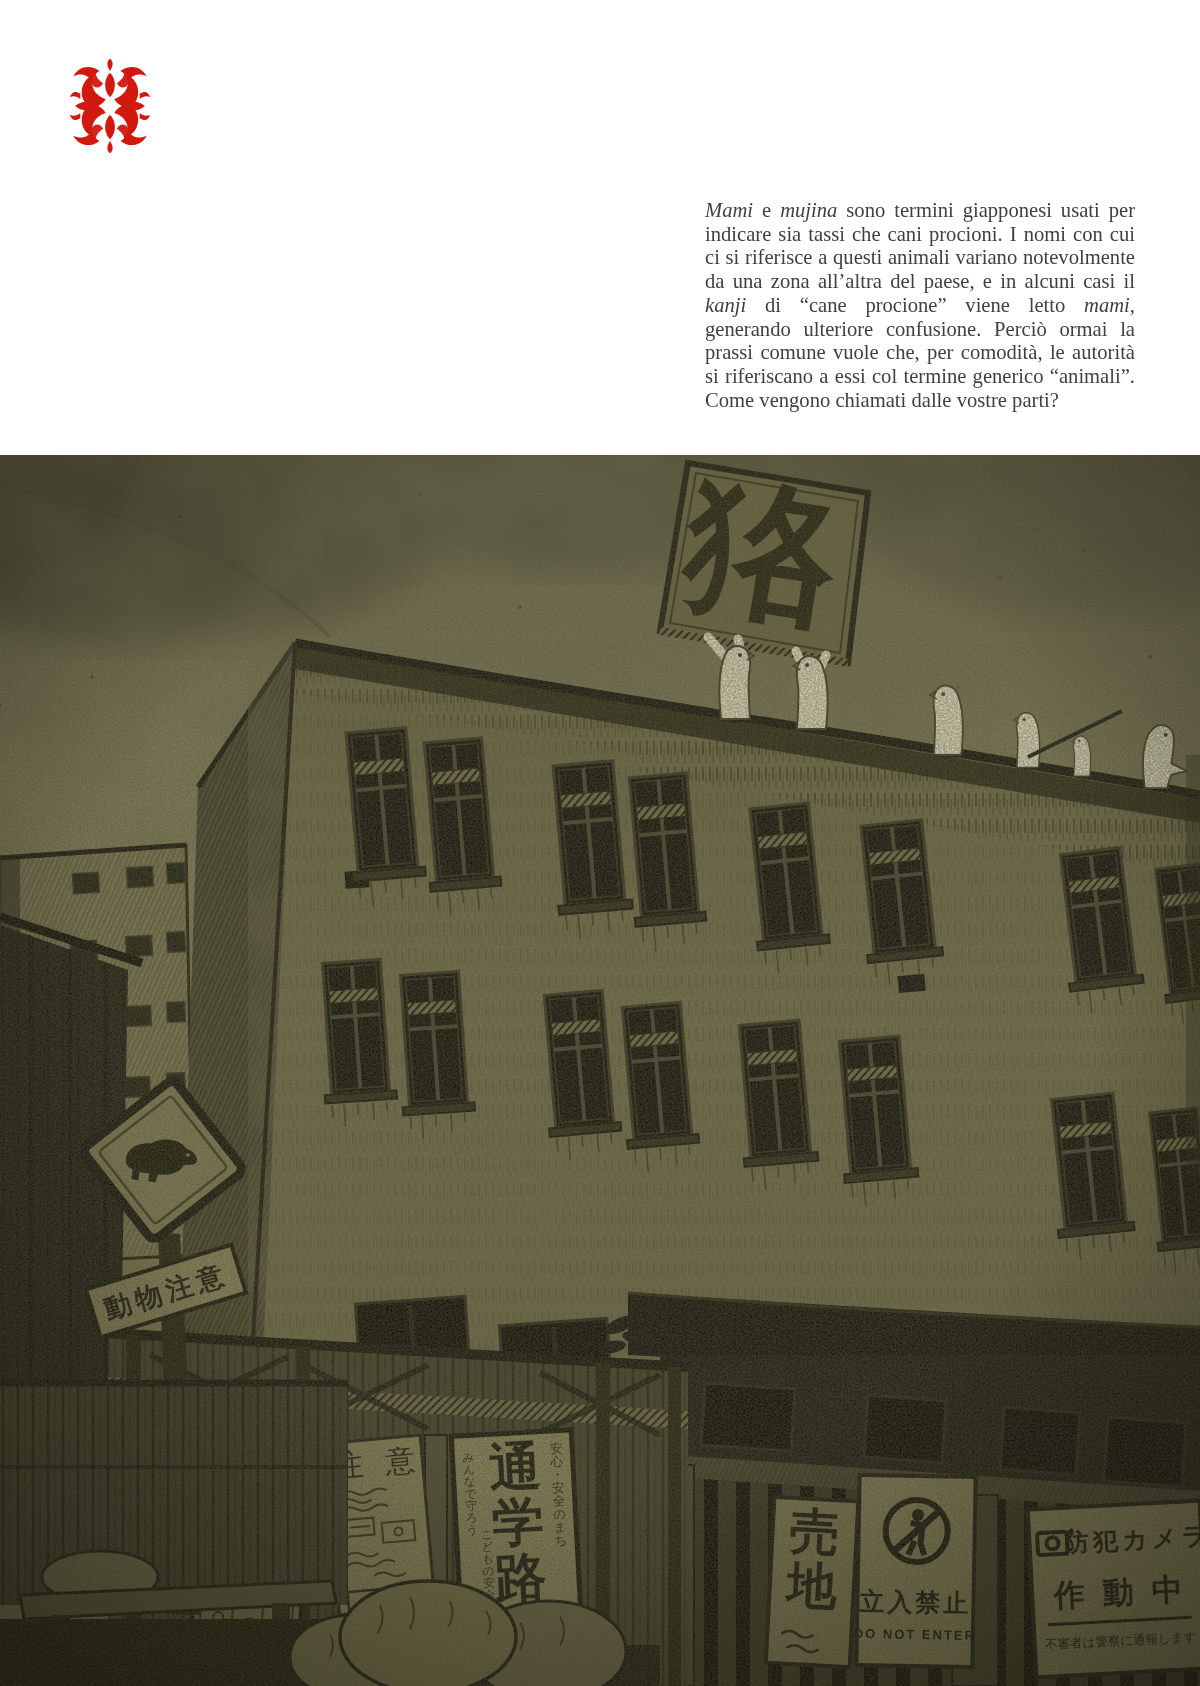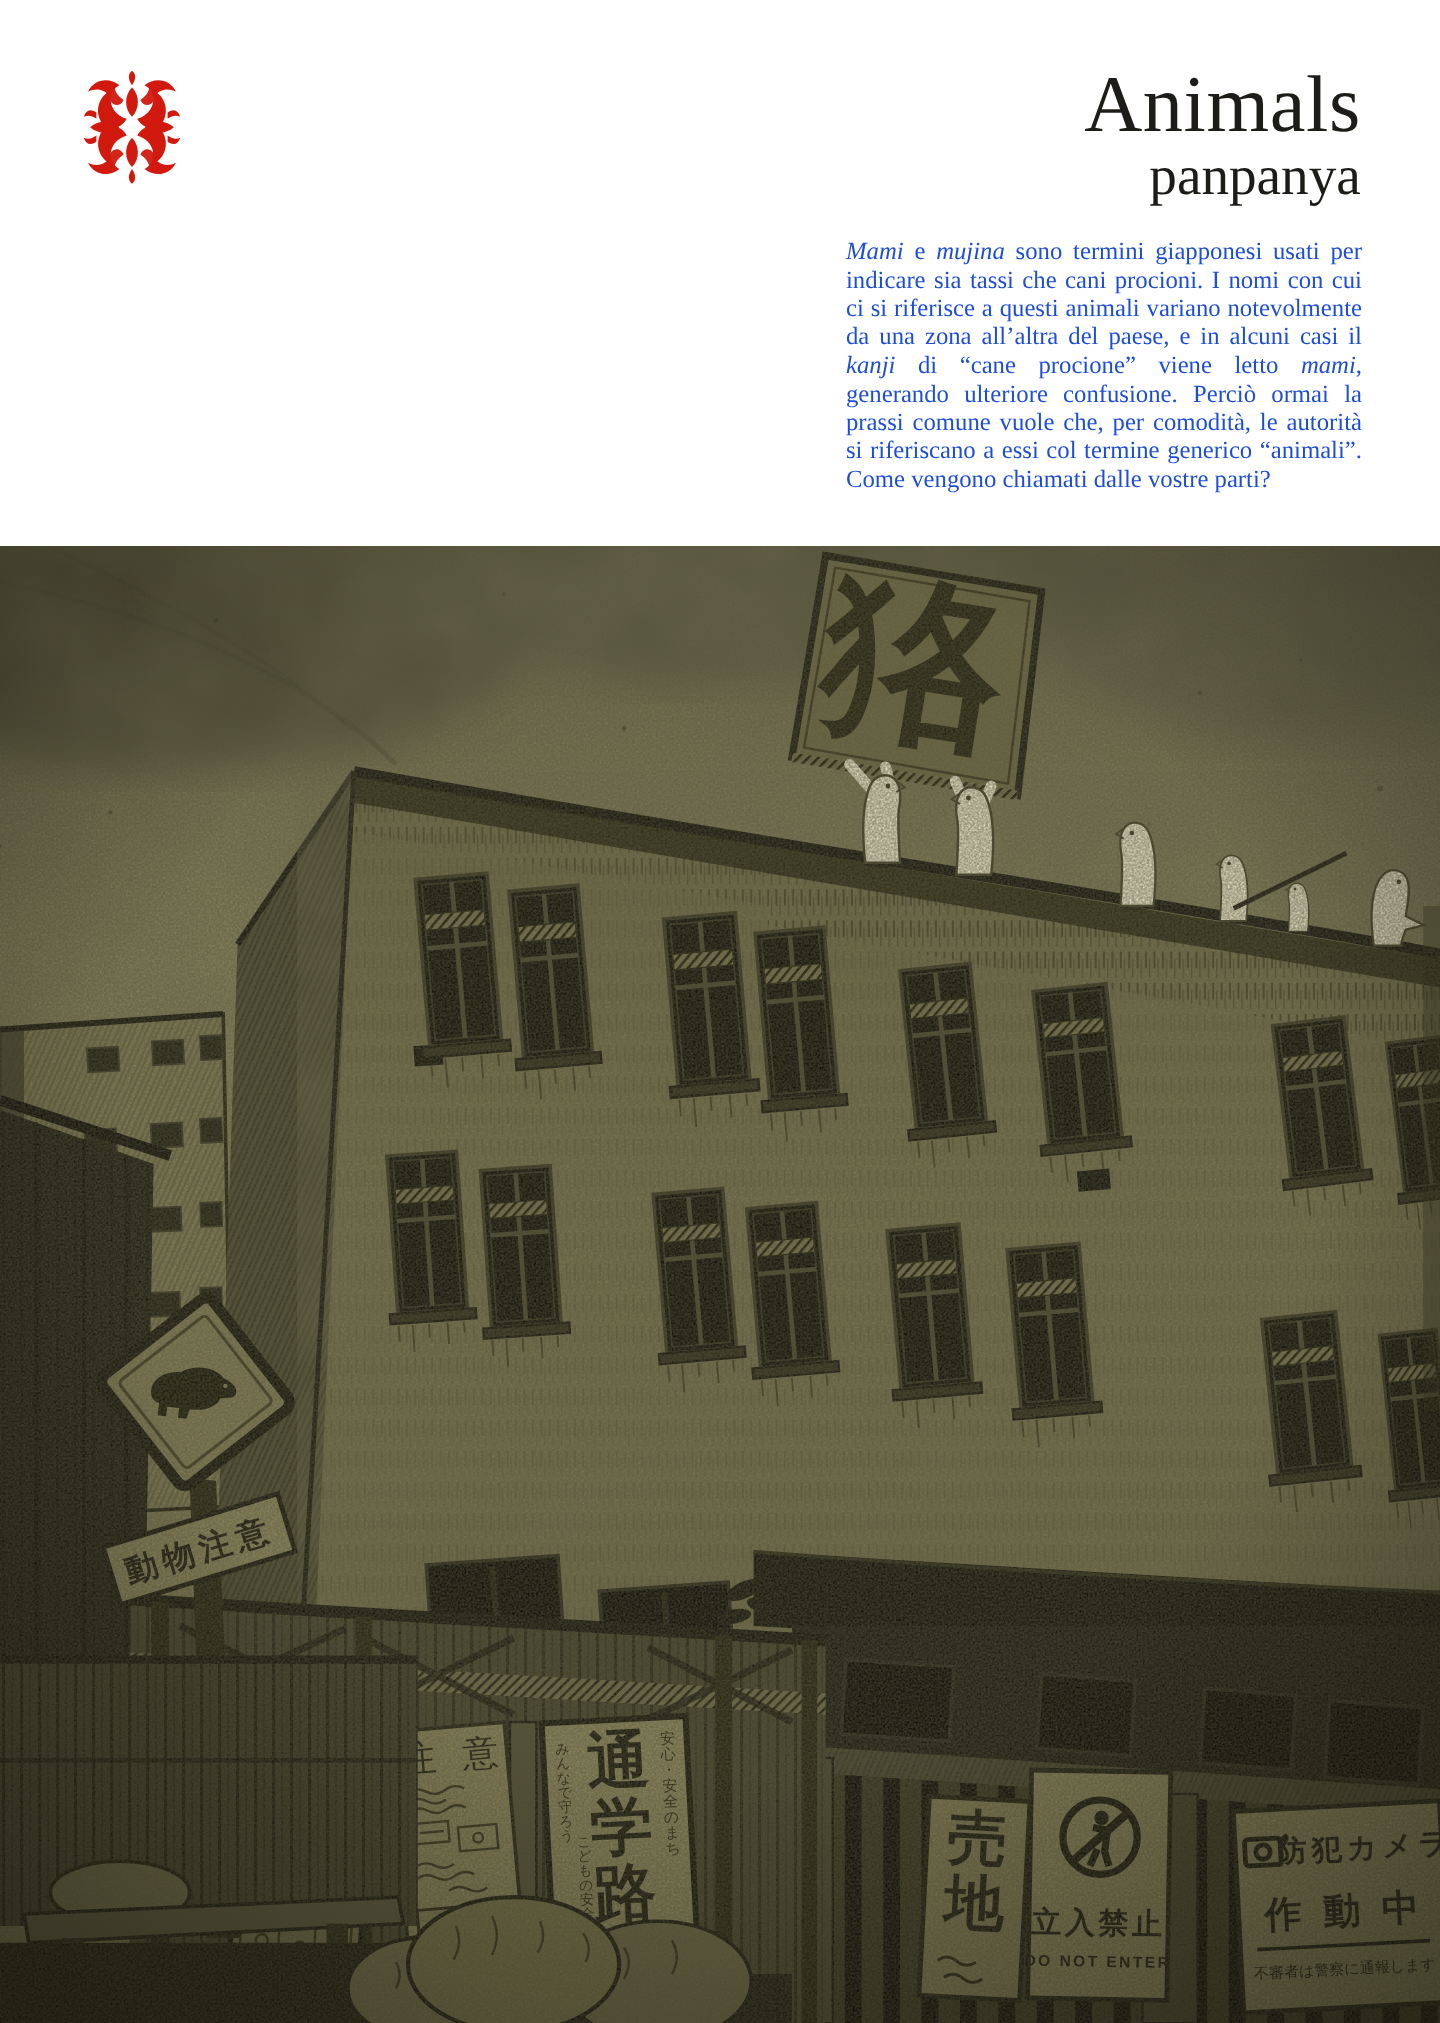--- a/index.html
+++ b/index.html
@@ -6,21 +6,21 @@
   .page{position:relative;width:1200px;height:1686px;background:#ffffff;overflow:hidden;
         font-family:"Liberation Serif",serif;color:#1d1c18;}
   
   .logo{position:absolute;left:66px;top:58px;width:88px;height:96px;}
   .masthead{position:absolute;left:600px;top:52px;width:534px;text-align:right;}
   .masthead h1{margin:0;font-size:67px;line-height:1.05;font-weight:normal;color:#1d1c18;
                font-family:"Liberation Serif",serif;letter-spacing:.5px;}
   .masthead h2{margin:2px 0 0 0;font-size:46px;line-height:1.0;font-weight:normal;color:#1d1c18;
                font-family:"Liberation Serif",serif;}
   .intro{position:absolute;left:705px;top:199px;width:430px;
-         font-size:20.6px;line-height:23.7px;text-align:justify;color:#1d4ed8;}
+         font-size:20.6px;line-height:23.7px;text-align:justify;color:#404040;}
   .intro p{margin:0;}
   .it{font-style:italic;}
   
   .illo{position:absolute;left:0;top:455px;width:1200px;height:1231px;}
   .illo svg{display:block;}
   svg text{user-select:none;}
   .cjk{font-family:"DejaVu Sans",sans-serif;}
   .lat{font-family:"Liberation Sans",sans-serif;}
 </style>
 </head>
@@ -46,24 +46,20 @@
         <path d="M12,0 C20,-7 32,-7 40,0 C32,7 20,7 12,0 Z"></path>
         <path d="M-12,0 C-20,-7 -32,-7 -40,0 C-32,7 -20,7 -12,0 Z"></path>
         <path d="M34,-14 C40,-18 44,-16 46,-10 C42,-12 38,-11 34,-8 Z"></path>
         <path d="M-34,-14 C-40,-18 -44,-16 -46,-10 C-42,-12 -38,-11 -34,-8 Z"></path>
         <path d="M34,14 C40,18 44,16 46,10 C42,12 38,11 34,8 Z"></path>
         <path d="M-34,14 C-40,18 -44,16 -46,10 C-42,12 -38,11 -34,8 Z"></path>
       </g>
     </svg>
   </div>
 
-  <div class="masthead">
-    <h1>Animals</h1>
-    <h2>panpanya</h2>
-  </div>
 
   <div class="intro">
     <p><span class="it">Mami</span><span> e </span><span class="it">mujina</span><span> sono termini giapponesi usati per indicare sia tassi che cani procioni. I nomi con cui ci si riferisce a questi animali variano notevolmente da una zona all’altra del paese, e in alcuni casi il </span><span class="it">kanji</span><span> di “cane procione” viene letto </span><span class="it">mami</span><span>, generando ulteriore confusione. Perciò ormai la prassi comune vuole che, per comodità, le autorità si riferiscano a essi col termine generico “animali”. Come vengono chiamati dalle vostre parti?</span></p>
   </div>
 
   <div class="illo">
   <svg viewBox="0 0 1200 1231" width="1200" height="1231">
     <defs>
       <linearGradient id="skyG" x1="0" y1="0" x2="0" y2="1">
         <stop offset="0" stop-color="#6b684a"></stop>

